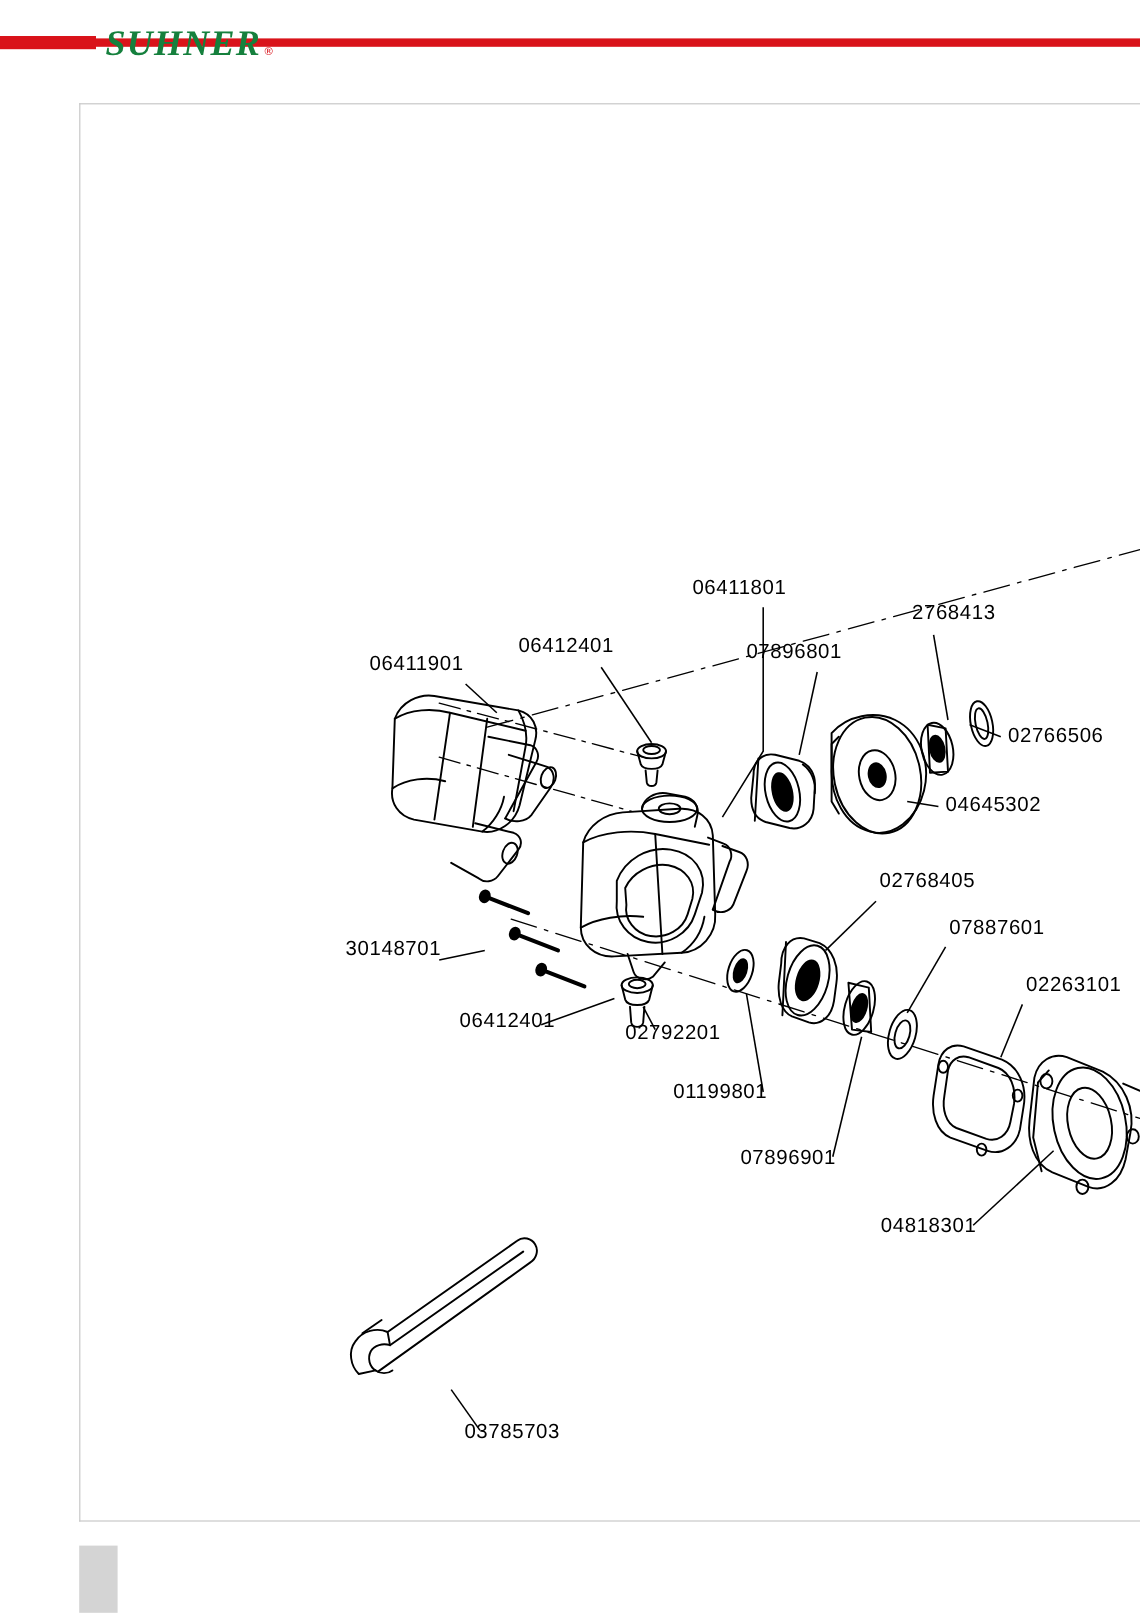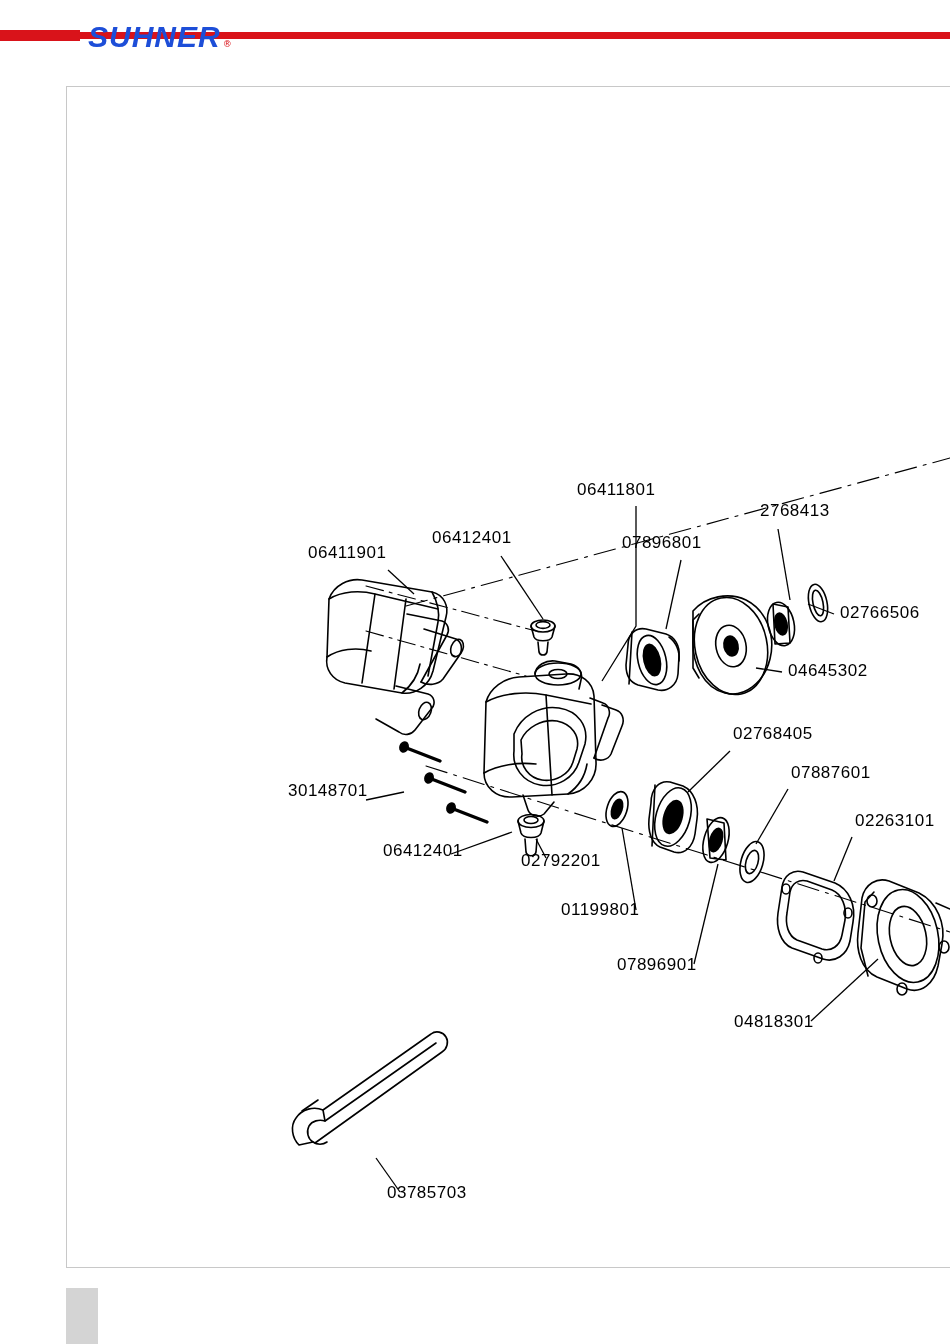--- a/index.html
+++ b/index.html
@@ -41,26 +41,26 @@
   }
   .brand {
     position: absolute;
     left: 88px;
     top: 22px;
     height: 30px;
     display: flex;
     align-items: baseline;
   }
   .brand-word {
-    font-family: Liberation Sans, sans-serif;
+    font-family: Liberation Serif, serif;
     font-weight: bold;
     font-style: italic;
     font-size: 30px;
     letter-spacing: 1px;
-    color: #1d4ed8;
+    color: #15803d;
     line-height: 30px;
   }
   .brand-reg {
     font-family: "DejaVu Sans", sans-serif;
     font-size: 9px;
     color: #d9131a;
     margin-left: 2px;
   }
 
   

